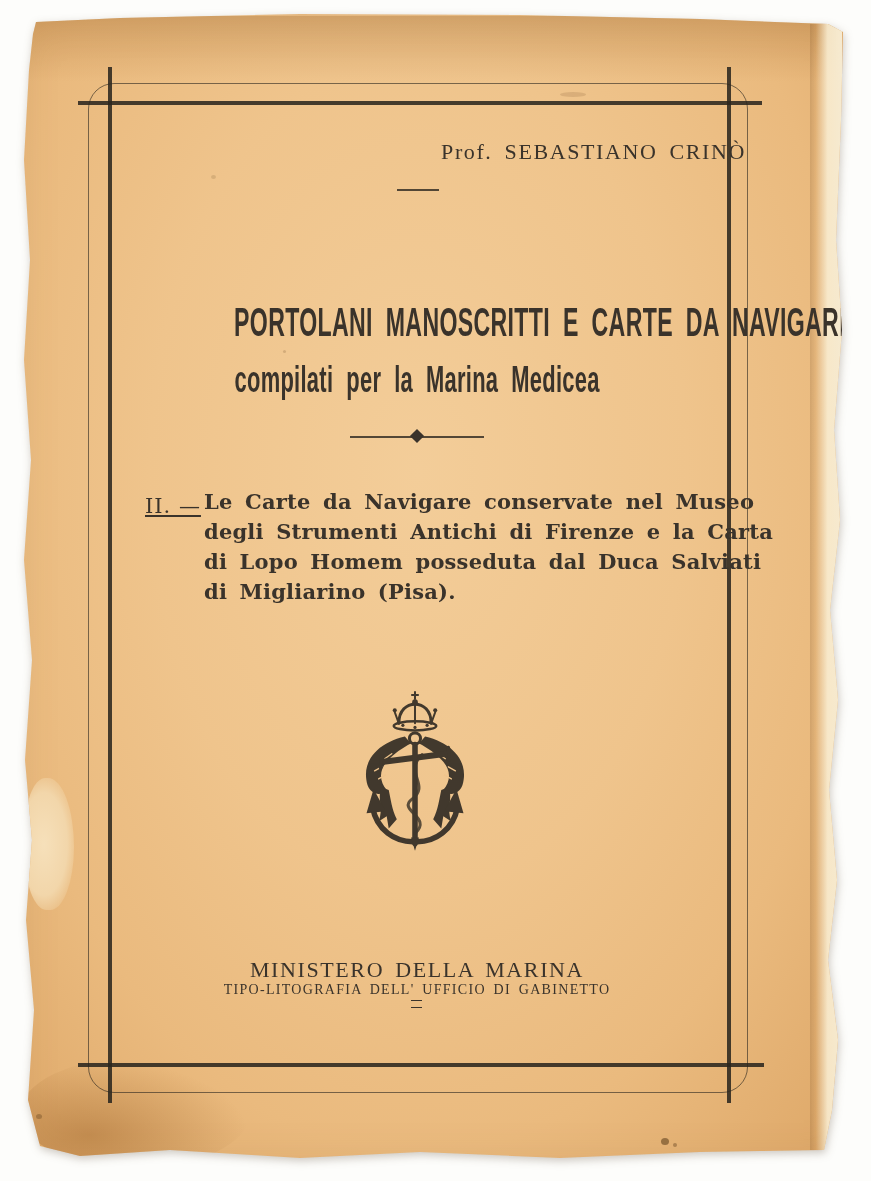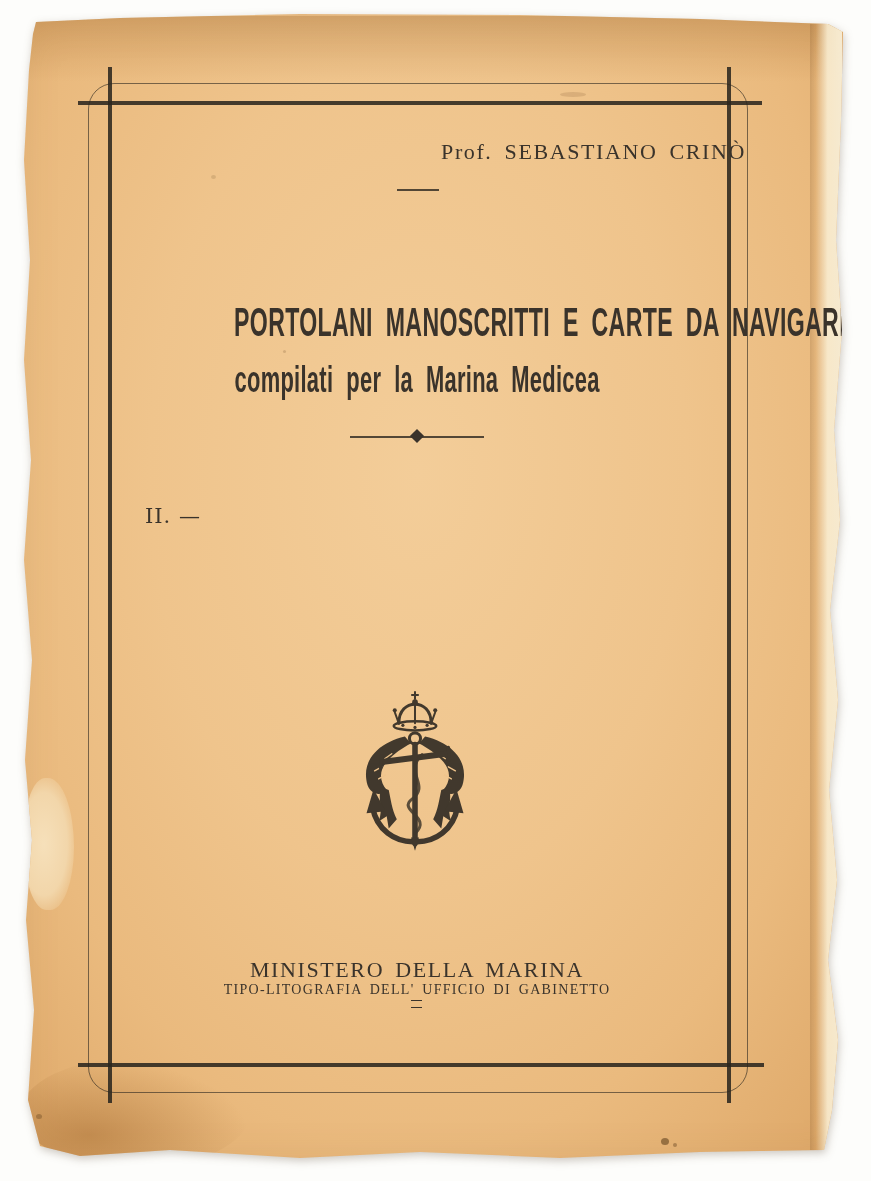--- a/index.html
+++ b/index.html
@@ -54,21 +54,21 @@
   .subtitle-line{top:360px;}
   .subtitle-line .scaled{display:inline-block;white-space:nowrap;
     font-family:"Liberation Sans", sans-serif;font-weight:700;font-size:30px;
     letter-spacing:.4px;word-spacing:9px;transform:scale(.73,1.2);transform-origin:center top;}
 
   .divider{position:absolute;left:350px;top:436px;width:134px;height:1.8px;background:rgba(43,38,30,.8);}
   .diamond{position:absolute;left:412px;top:431px;width:10px;height:10px;background:#3a332b;transform:rotate(45deg);}
 
   .section{position:absolute;left:145px;top:487px;width:560px;
     font-family:"DejaVu Serif", serif;font-size:21px;line-height:30px;}
-  .section .marker{position:absolute;left:0;top:14px;font-weight:400;letter-spacing:1px;white-space:nowrap;}
+  .section .marker{position:absolute;left:0;top:4px;font-weight:400;letter-spacing:1px;white-space:nowrap;text-decoration:underline;}
   .section .lines{margin-left:59px;font-weight:700;}
   .section .lines div{white-space:nowrap;word-spacing:5px;letter-spacing:.2px;}
 
   .emblem-box{position:absolute;left:344px;top:690px;width:142px;height:190px;}
 
   .imprint1{top:957px;font-size:22px;letter-spacing:1.6px;word-spacing:4px;}
   .imprint2{top:982px;font-size:14px;letter-spacing:1.3px;word-spacing:3px;}
   .eqmark{position:absolute;left:411px;top:1000px;width:11px;height:6px;
     border-top:1.6px solid #3a332b;border-bottom:1.6px solid #3a332b;}
   .imprint3{top:1006px;font-size:16px;letter-spacing:1px;}
@@ -107,20 +107,26 @@
       </div>
       <div class="centerband ink subtitle-line abs">
         <span class="scaled">compilati per la Marina Medicea</span>
       </div>
 
       <div class="divider"></div>
       <div class="diamond"></div>
 
       <div class="section ink">
         <span class="marker">II. —</span>
+        <div class="lines">
+          <div>Le Carte da Navigare conservate nel Museo</div>
+          <div>degli Strumenti Antichi di Firenze e la Carta</div>
+          <div>di Lopo Homem posseduta dal Duca Salviati</div>
+          <div>di Migliarino (Pisa).</div>
+        </div>
       </div>
 
       <div class="emblem-box">
         <svg width="142" height="190" viewBox="0 0 140 188">
           <g fill="none" stroke="#332d25" stroke-linecap="round" opacity="0.92">
 
             <path d="M60 46 C34 52 16 70 23 94 C26 103 36 106 42 99 C35 91 34 80 42 71 C49 63 58 57 66 53 Z" fill="#332d25" stroke="none"></path>
             <path d="M80 46 C106 52 124 70 117 94 C114 103 104 106 98 99 C105 91 106 80 98 71 C91 63 82 57 74 53 Z" fill="#332d25" stroke="none"></path>
 
             <path d="M30 80 l7 -4 M34 88 l7 -4 M40 68 l7 -5" stroke="#efc48c" stroke-width="1.3"></path>

